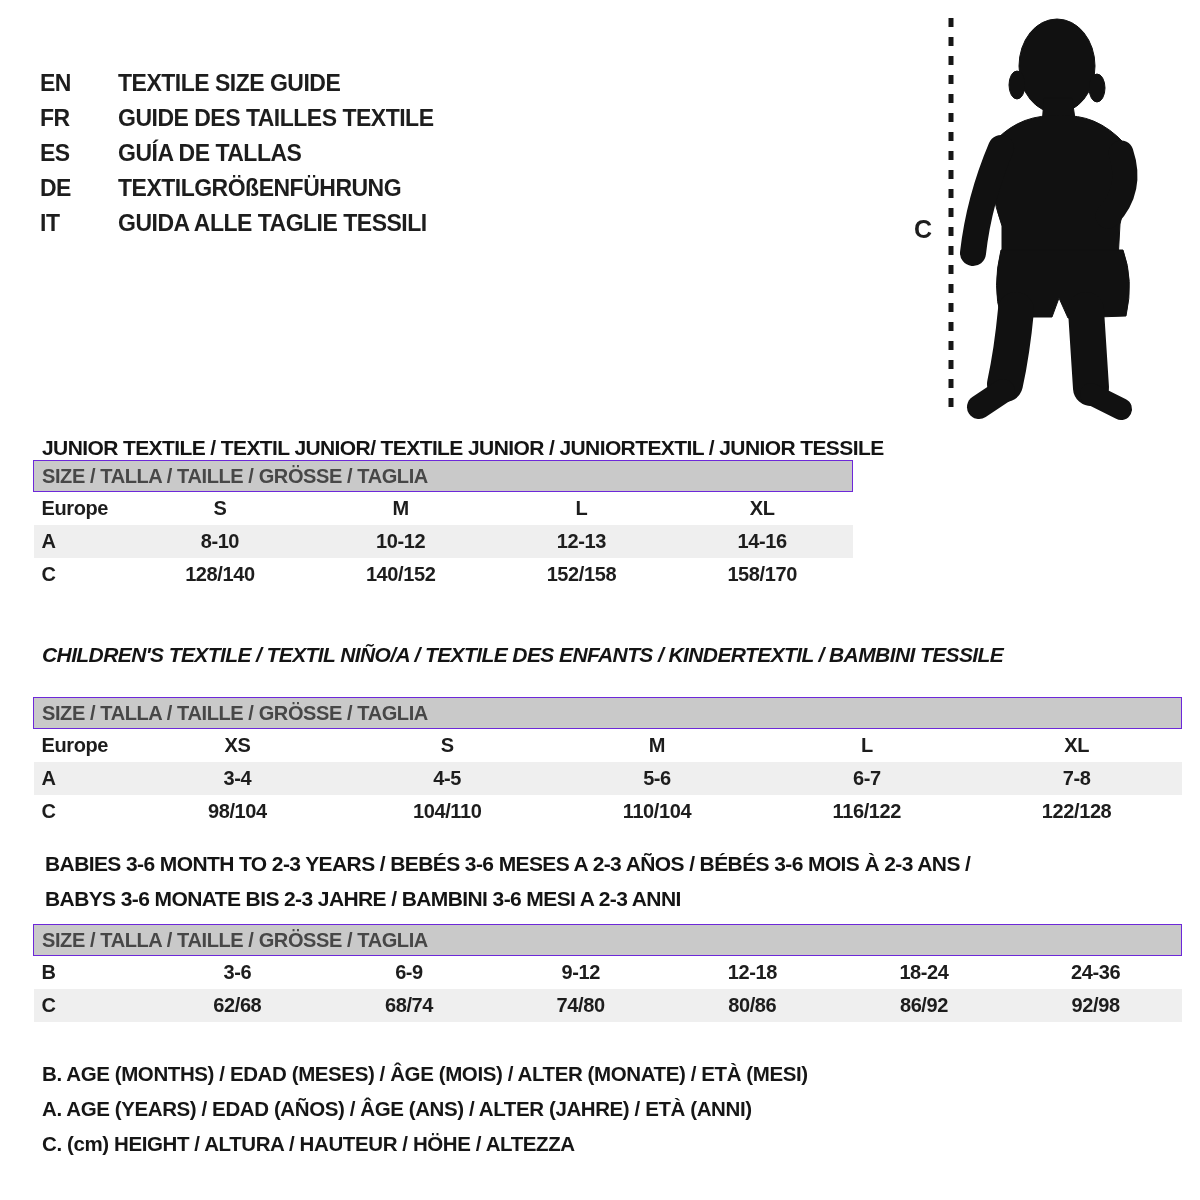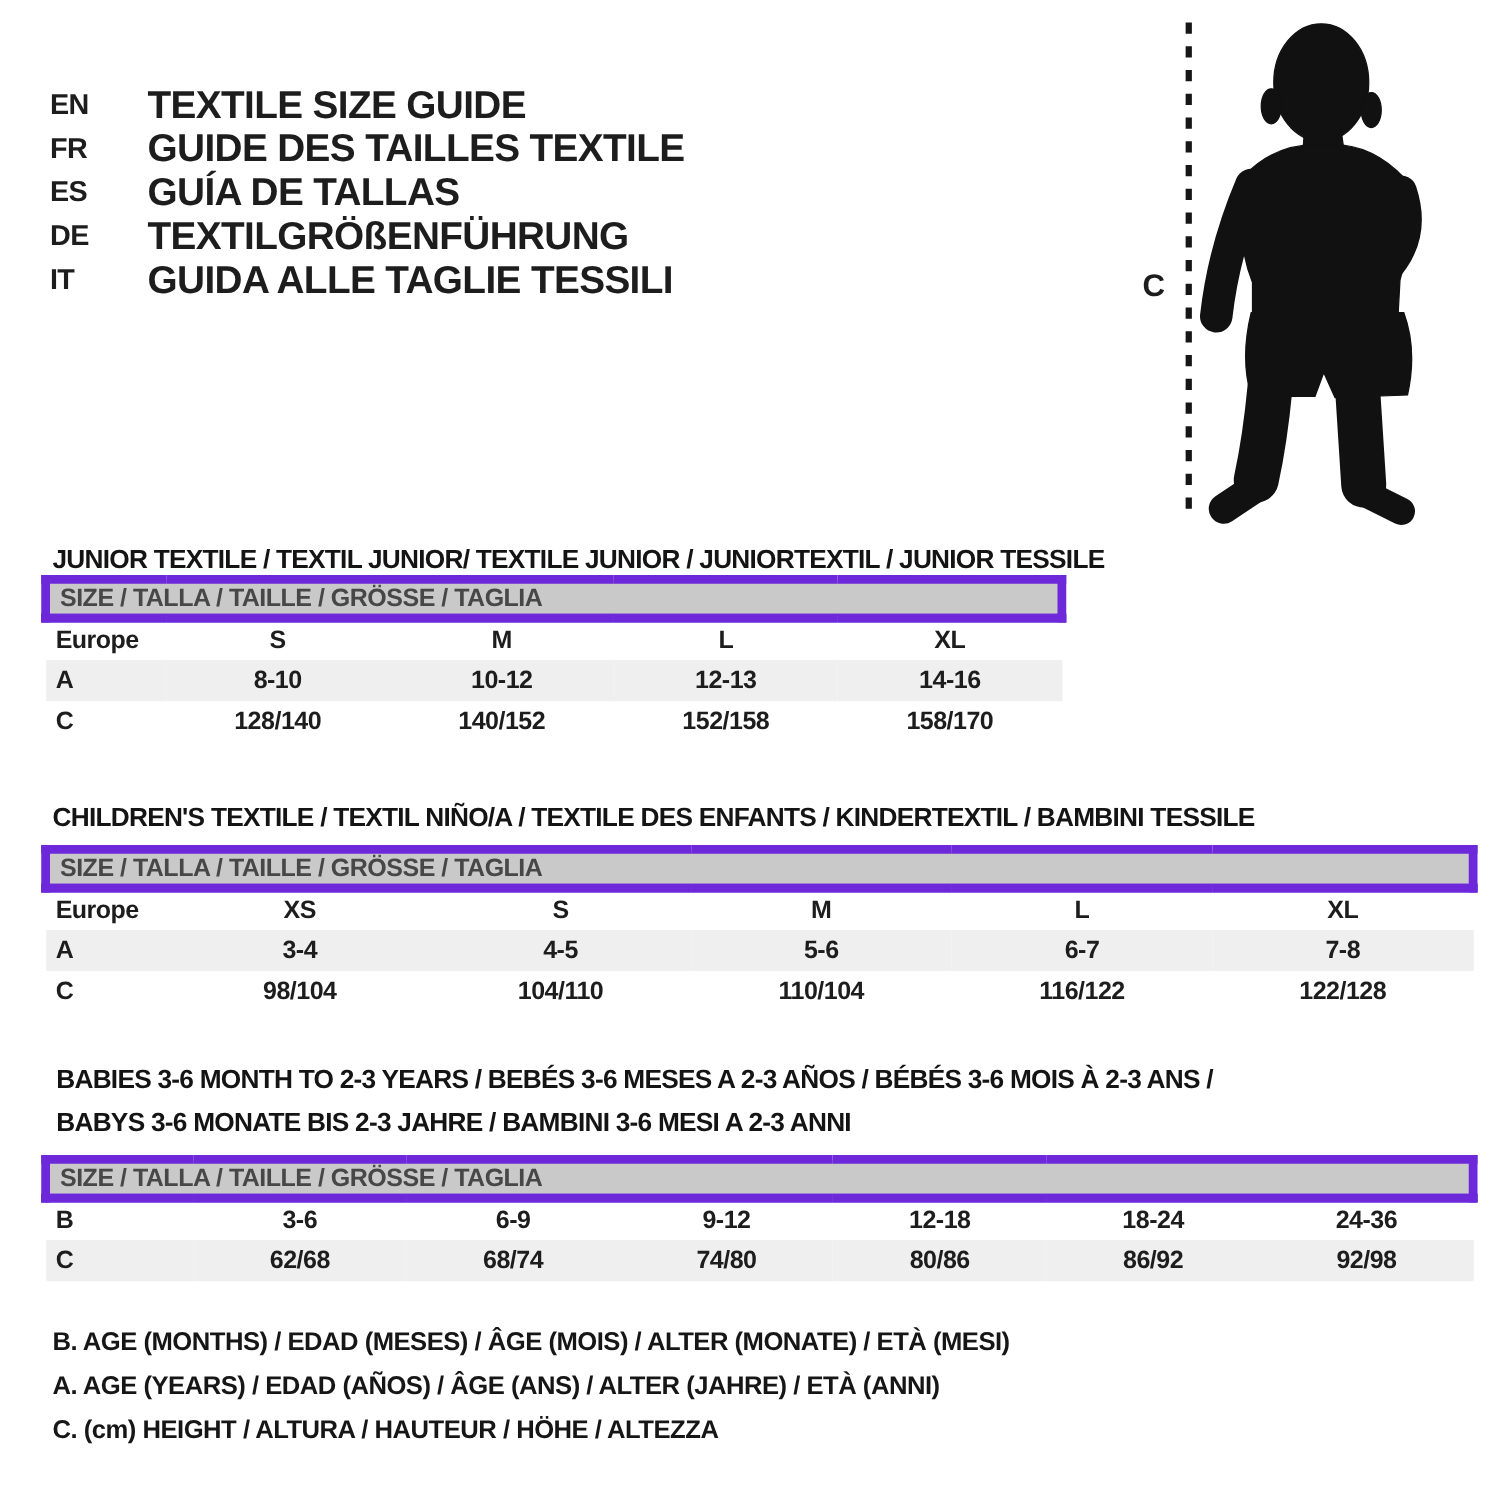--- a/index.html
+++ b/index.html
@@ -11,21 +11,21 @@
     overflow: hidden;
   }
   .page { position: relative; width: 1200px; height: 1200px; background: #fff; }
 
   
   .lang-header { position: absolute; left: 40px; top: 30px; margin-top: 36px; }
   .lang-row { display: flex; height: 35px; align-items: center; }
   .lang-code {
     width: 78px; font-size: 23px; font-weight: 700; letter-spacing: -0.5px;
   }
-  .lang-label { font-size: 31px; font-weight: 700; letter-spacing: -0.5px; }
+  .lang-label { font-size: 23px; font-weight: 700; letter-spacing: -0.5px; }
 
   
   .figure-area { position: absolute; left: 900px; top: 10px; width: 260px; height: 420px; }
   .c-label {
     position: absolute; left: 14px; top: 205px;
     font-size: 25px; font-weight: 700;
   }
   .figure-svg { position: absolute; left: 0; top: 0; }
 
   
@@ -33,30 +33,30 @@
   .sec-junior   { top: 435px; width: 820px; }
   .sec-children { top: 642px; width: 1149px; }
   .sec-babies   { top: 846px; width: 1149px; }
 
   .tbl-title {
     margin-left: 9px;
     font-size: 21px; font-weight: 700; letter-spacing: -0.6px;
     line-height: 25px; color: #141414; white-space: nowrap;
   }
   .sec-junior .tbl-title { }
-  .sec-children .tbl-title { margin-bottom: 9px; }
+  .sec-children .tbl-title { margin-bottom: 30px; font-style: italic; }
   .babies-title-block { margin-left: 9px; margin-bottom: 8px; }
   .babies-title-block .tbl-title { margin-left: 3px; margin-bottom: 0; line-height: 35px; }
 
   table.size-table {
     border-collapse: collapse; table-layout: fixed; width: 100%;
   }
   table.size-table th.bar {
     background: #c9c9c9;
-    border: 7px solid #6d28d9;
+    border: 1px solid #6d28d9;
     height: 31px;
     text-align: left;
     padding-left: 8px;
     font-size: 20px; font-weight: 700; letter-spacing: -0.4px;
     color: #474747;
     white-space: nowrap;
   }
   table.size-table td {
     height: 33px;
     font-size: 20px; font-weight: 700; letter-spacing: -0.4px;

